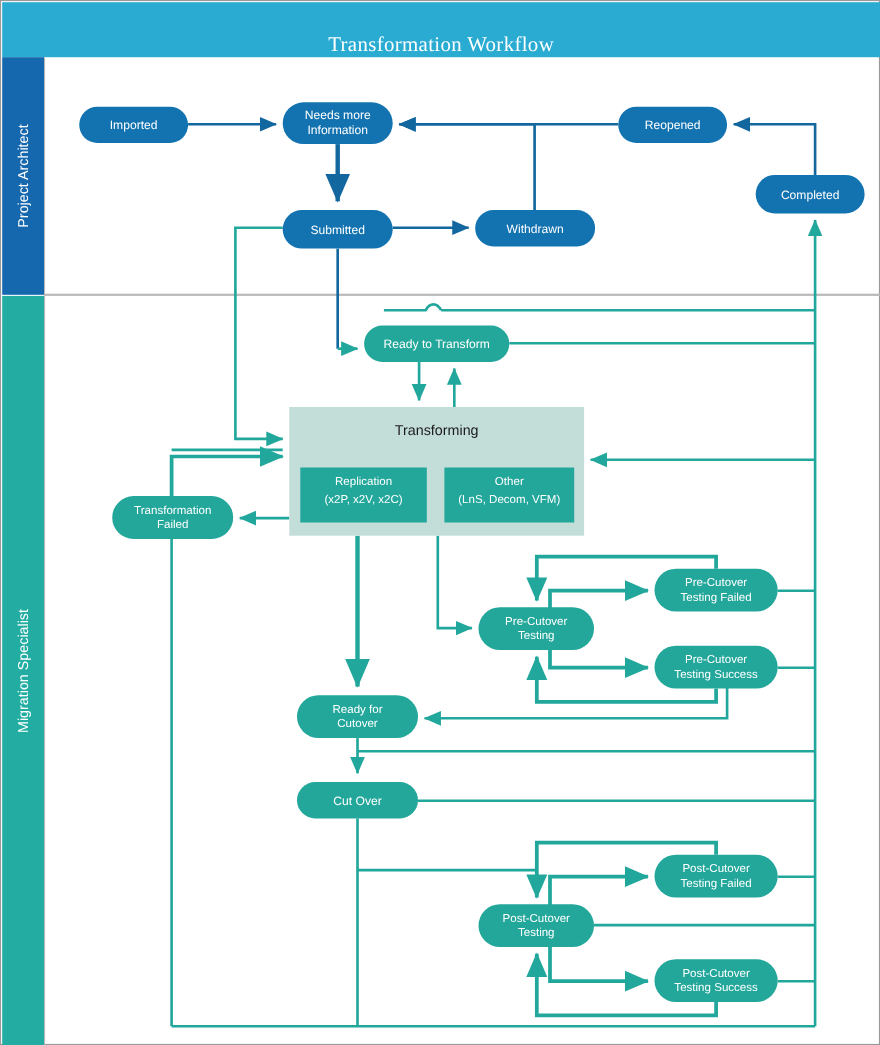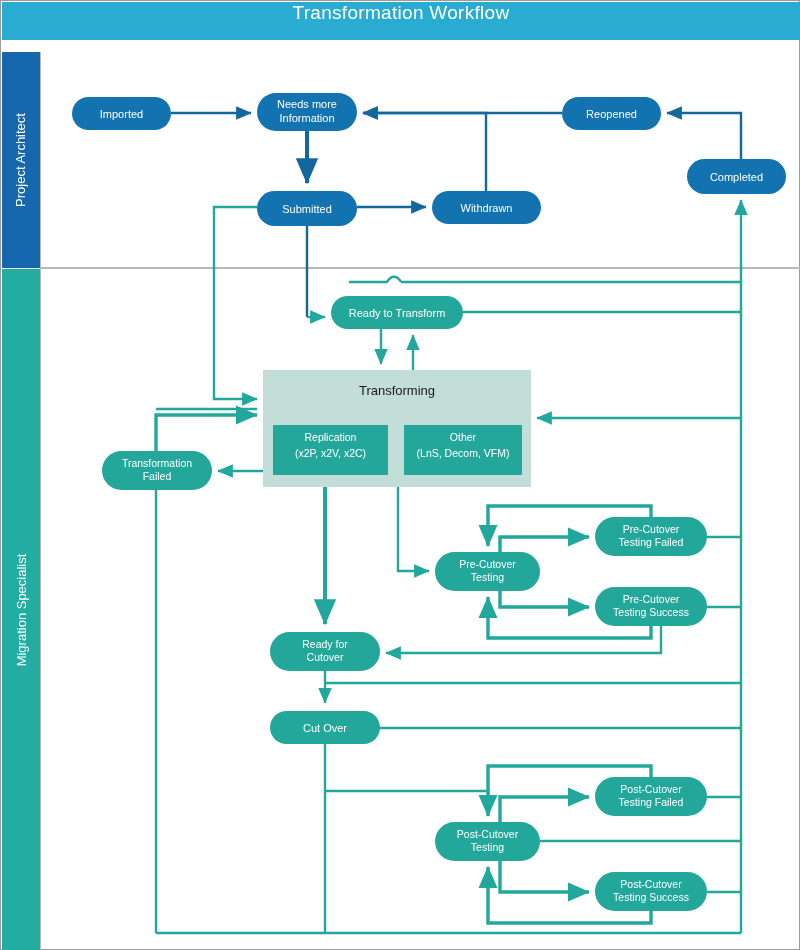--- a/index.html
+++ b/index.html
@@ -1,18 +1,18 @@
 <!DOCTYPE html>
 <html><head>
 <meta charset="utf-8">
 <style>
   html,body{margin:0;padding:0;background:#ffffff;}
   body{width:800px;height:950px;font-family:"Liberation Sans",sans-serif;overflow:hidden;}
   #root{position:relative;width:800px;height:950px;box-sizing:border-box;border:1px solid #9a9a9a;background:#fff;}
-  #header{position:absolute;left:1px;top:1px;width:798px;height:38px;background:#29ABD2;display:flex;align-items:flex-start;justify-content:center;}
+  #header{position:absolute;left:1px;top:1px;width:798px;height:50px;background:#29ABD2;display:flex;align-items:flex-end;justify-content:center;font-family:Liberation Serif, serif;}
   #header .title{color:#ffffff;font-size:19px;letter-spacing:.3px;}
   #lane-blue{position:absolute;left:1px;top:51px;width:38px;height:216px;background:#1668AE;}
   #lane-teal{position:absolute;left:1px;top:268px;width:38px;height:681px;background:#23ADA2;}
   .lane-label{position:absolute;color:#fff;font-size:13px;white-space:nowrap;
     transform-origin:center center;transform:rotate(-90deg);}
   #lane-blue .lane-label{width:216px;height:38px;left:-89px;top:89px;line-height:38px;text-align:center;}
   #lane-teal .lane-label{width:681px;height:38px;left:-321.5px;top:321.5px;line-height:38px;text-align:center;}
   #divider{position:absolute;left:39px;top:266px;width:760px;height:2px;background:#b9b9b9;}
   #vdivider{position:absolute;left:39px;top:51px;width:1px;height:898px;background:#b9b9b9;}
   svg#diagram{position:absolute;left:0;top:0;width:800px;height:950px;}

